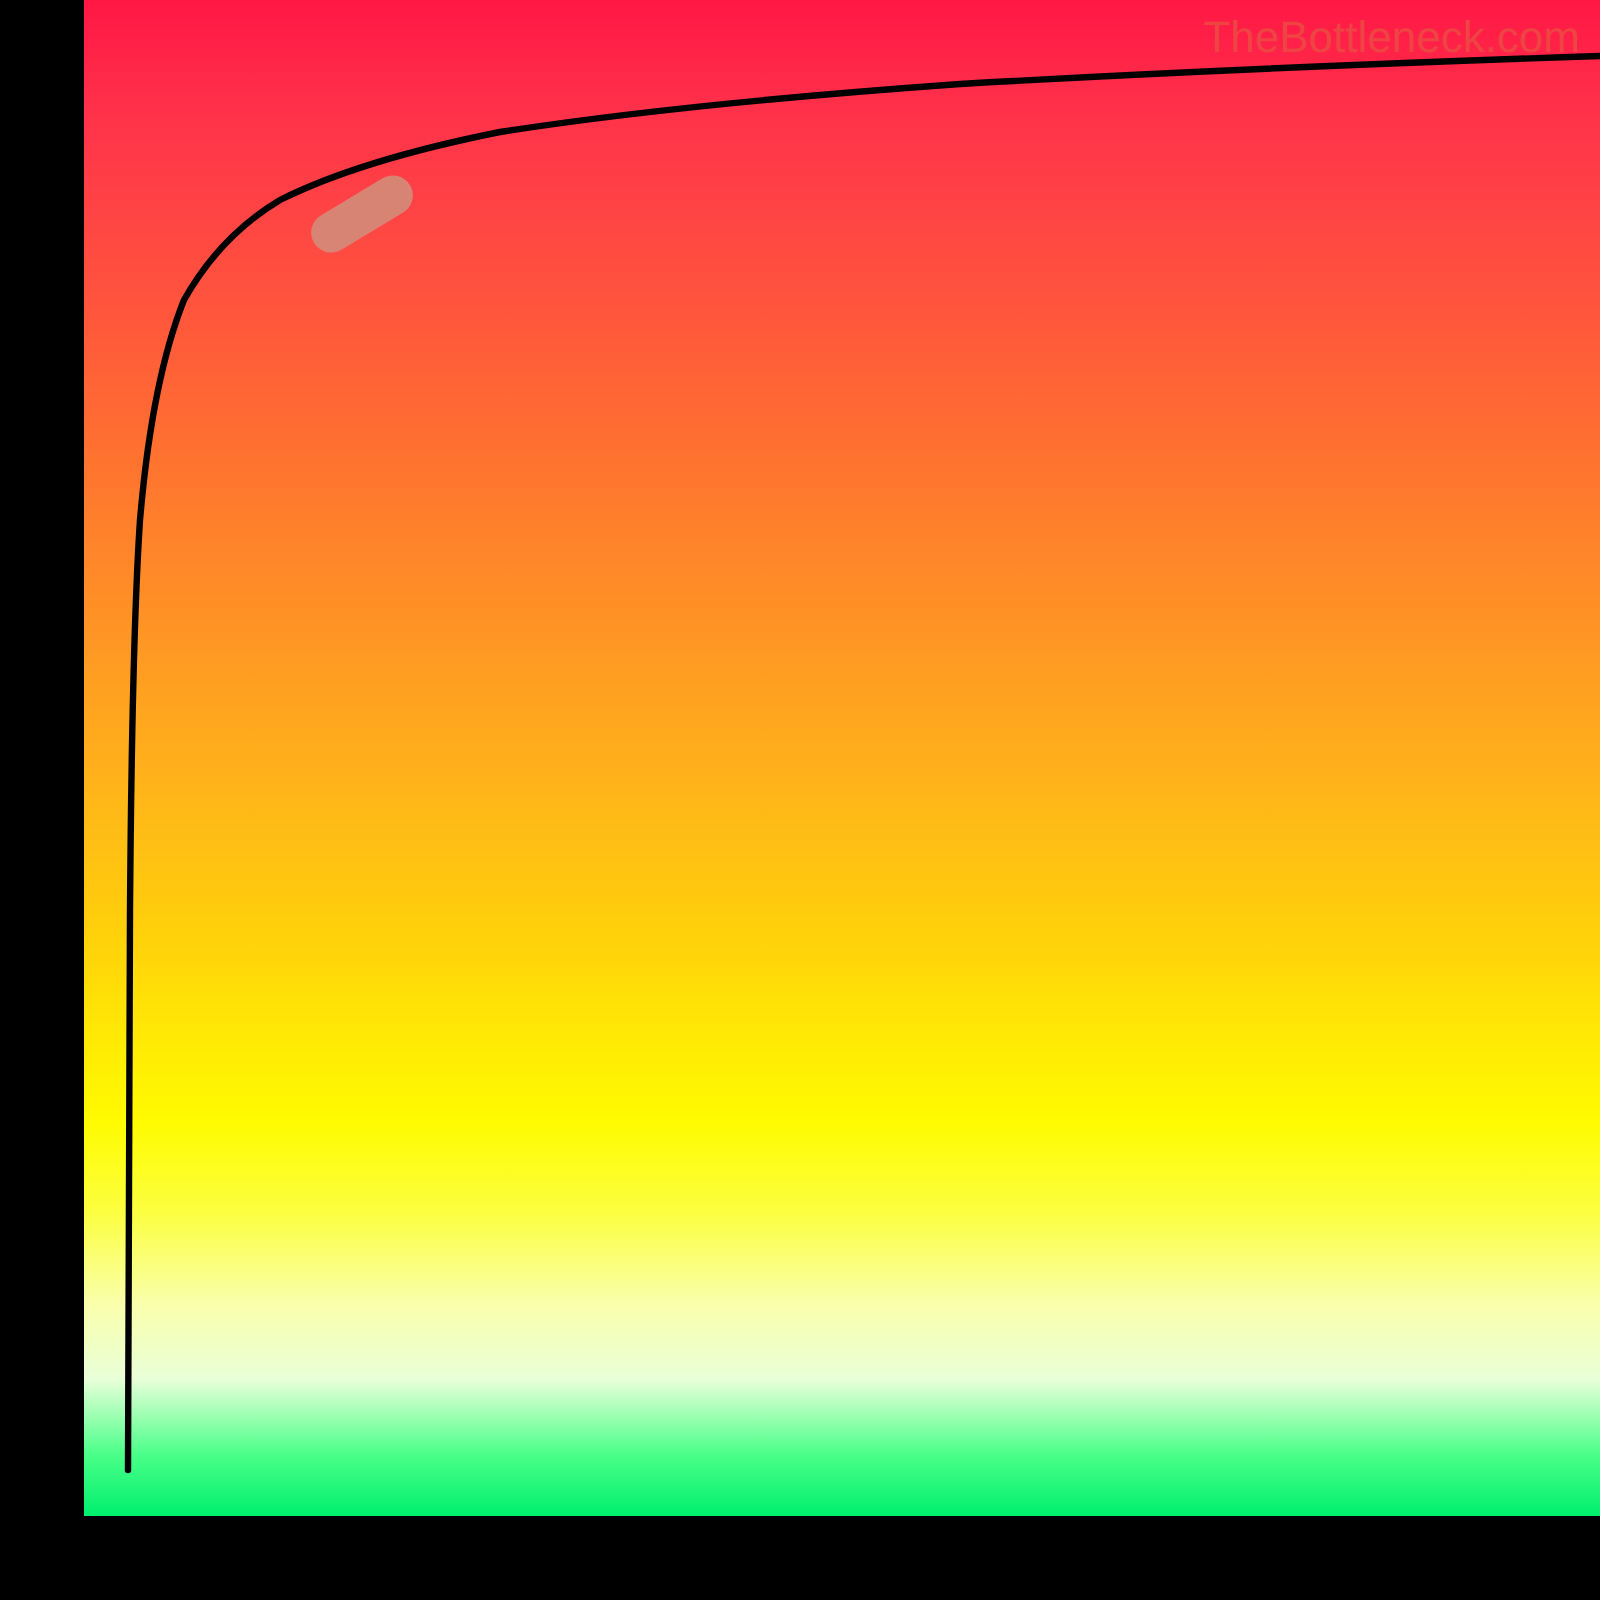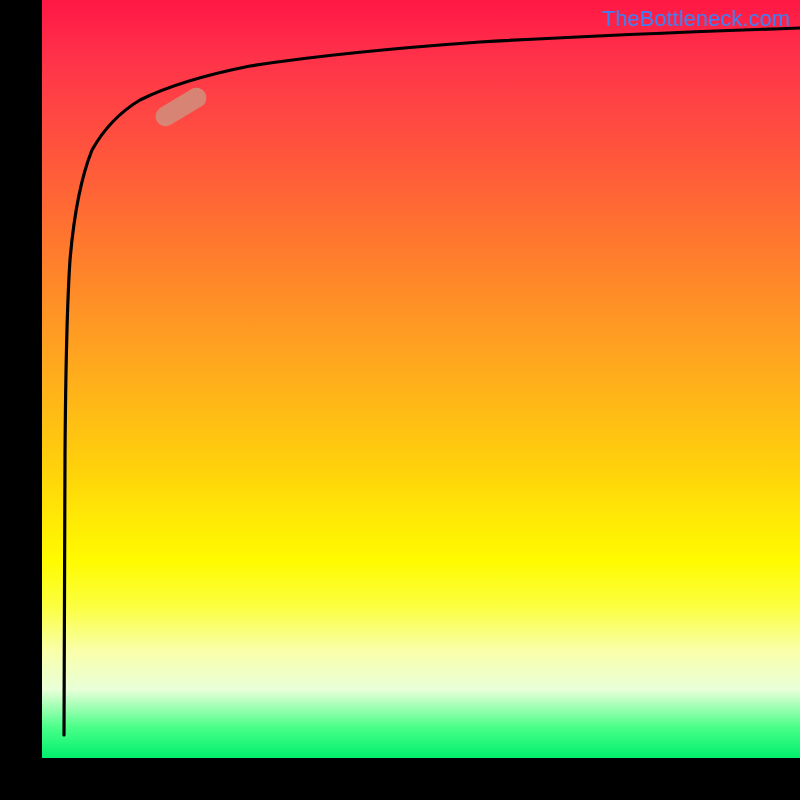--- a/index.html
+++ b/index.html
@@ -18,21 +18,21 @@
     top: 0;
     width: 800px;
     height: 800px;
   }
   .watermark {
     position: absolute;
     top: 6px;
     right: 10px;
     font-size: 22px;
     font-weight: 500;
-    color: #3b82f6;
+    color: #ef4444;
     letter-spacing: 0px;
     z-index: 40;
   }
   .axis-left {
     position: absolute;
     left: 0;
     top: 0;
     width: 42px;
     height: 800px;
     background: #000;

